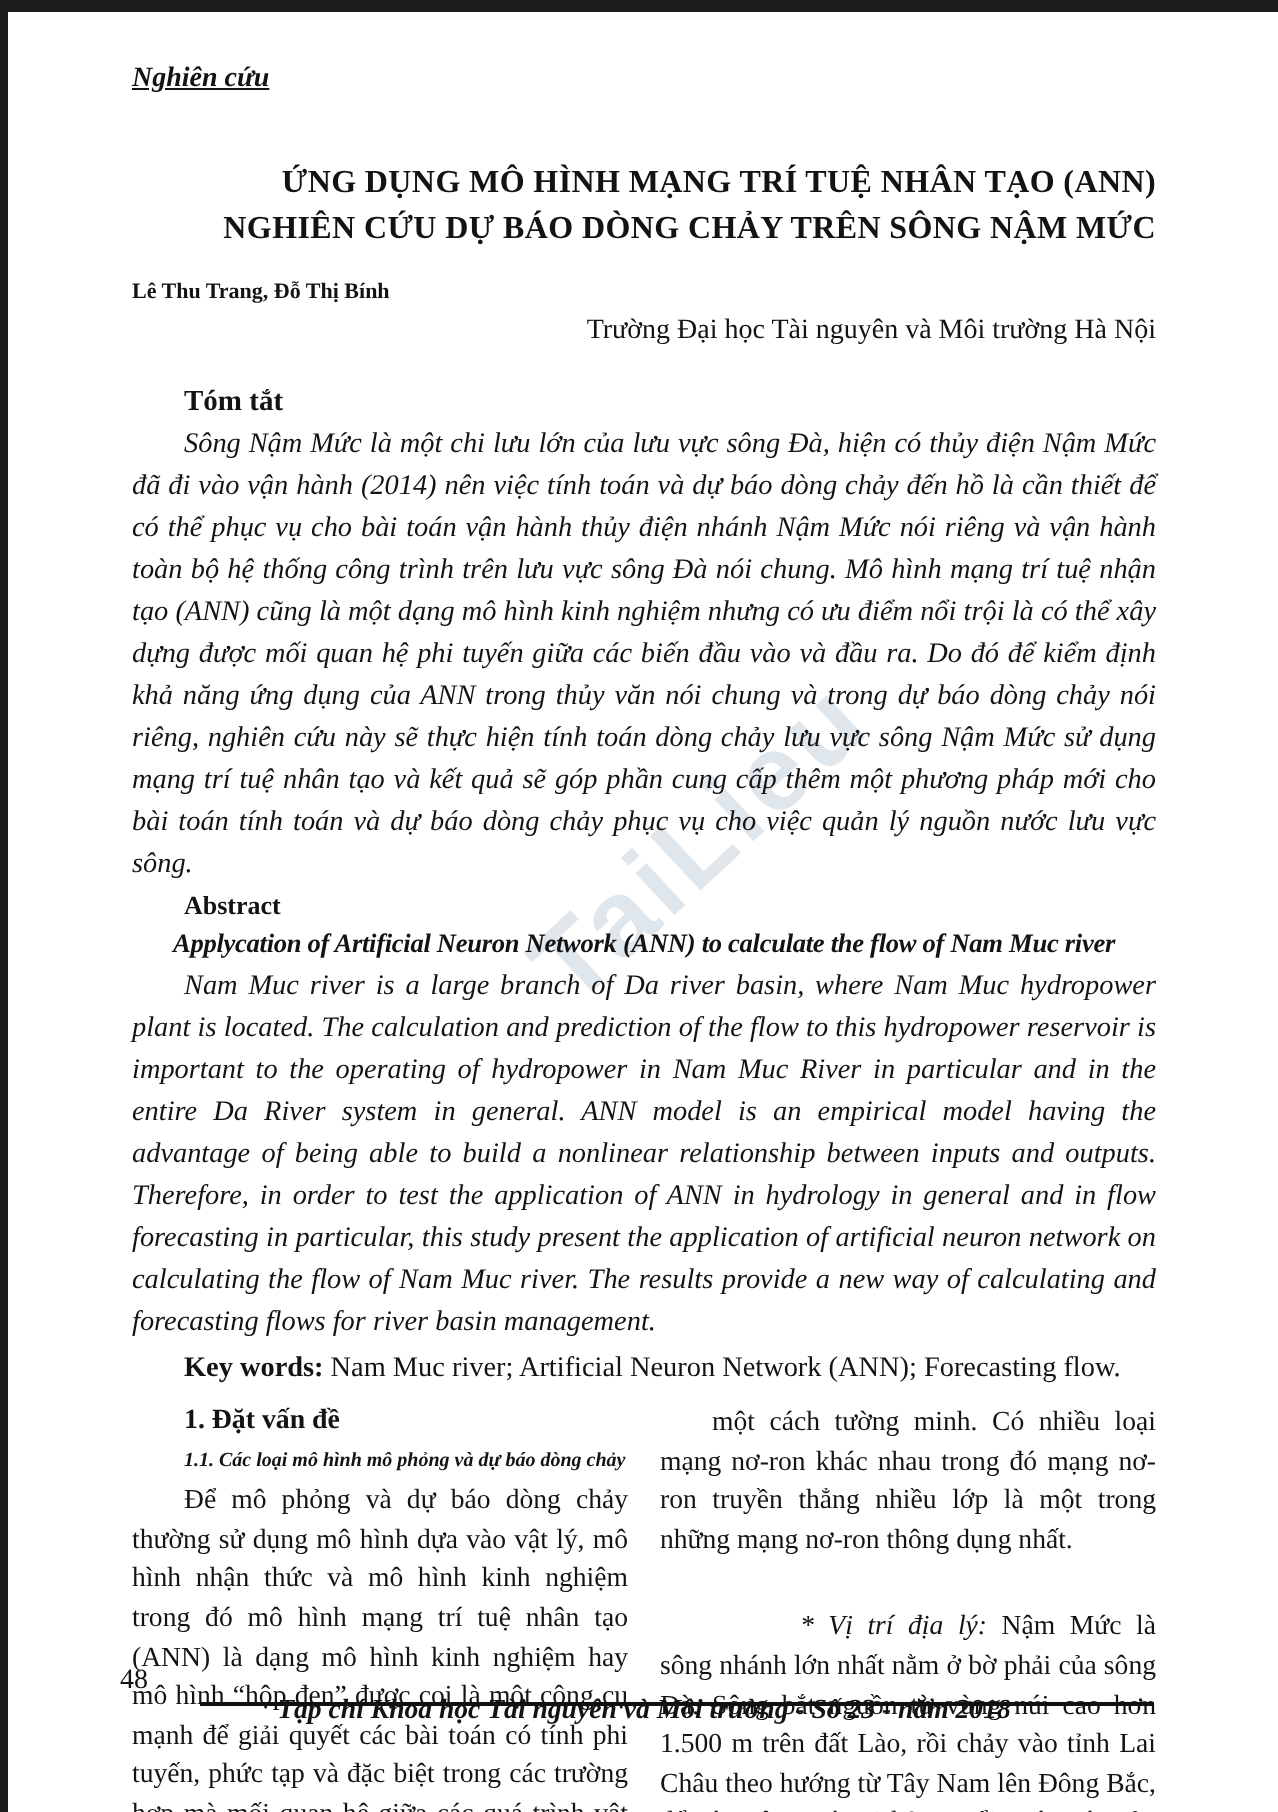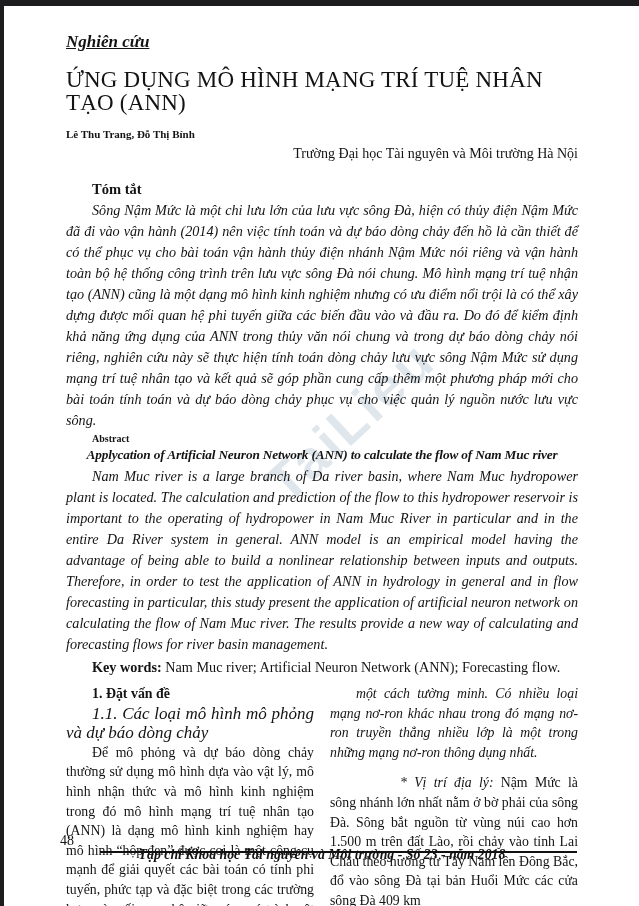--- a/index.html
+++ b/index.html
@@ -33,30 +33,30 @@
     color: rgba(150, 172, 192, 0.30);
     pointer-events: none;
     text-align: center;
   }
   .content {
     position: absolute;
     left: 66px; top: 32px;
     width: 512px;
   }
   .kicker {
-    font-size: 17px;
+    font-size: 14px;
     font-weight: bold;
     font-style: italic;
     text-decoration: underline;
-    margin-bottom: 16px;
+    margin-bottom: 32px;
   }
   .title {
-    text-align: left;
-    font-weight: normal;
-    font-size: 23px;
+    text-align: right;
+    font-weight: bold;
+    font-size: 16px;
     line-height: 23px;
     letter-spacing: 0.2px;
     margin: 0 0 10px 0;
   }
   .title span { display: block; }
   .authors {
     font-weight: bold;
     font-size: 11px;
     line-height: 20px;
     margin: 0;
@@ -83,21 +83,21 @@
   }
   .kw-line {
     font-size: 14.2px;
     line-height: 21px;
     text-indent: 26px;
     margin: 2px 0 2px 0;
   }
   .kw-line b { font-weight: bold; }
   .h-abstract {
     font-weight: bold;
-    font-size: 10px;
+    font-size: 13px;
     text-indent: 26px;
     margin: 2px 0 3px 0;
   }
   .en-title {
     text-align: center;
     font-weight: bold;
     font-style: italic;
     font-size: 13.3px;
     letter-spacing: -0.15px;
     white-space: nowrap;
@@ -112,28 +112,28 @@
   }
   .col { width: 248px; text-align: justify; }
   .col p { margin: 0; text-indent: 26px; }
   .h-sec {
     font-weight: bold;
     font-size: 13.9px;
     text-indent: 26px;
     margin: 2px 0 8px 0;
   }
   .h-sub {
-    font-weight: normal;
-    font-style: italic;
-    font-size: 17px;
+    font-weight: bold;
+    font-style: italic;
+    font-size: 10px;
     text-indent: 26px;
     text-align: justify;
     margin: 0 0 7px 0;
   }
-  .col .para-gap { margin-bottom: 11px; font-style: italic; }
+  .col .para-gap { margin-bottom: 24px; }
   .lead-i { font-style: italic; margin-left: 44px; }
   .page-number {
     position: absolute;
     left: 44px; top: 833px;
     font-size: 14px;
     margin-left: 16px;
   }
   .footer-line {
     position: absolute;
     left: 100px; top: 851px;
@@ -158,20 +158,21 @@
   <div class="edge-left"></div>
 
   <div class="watermark">TaiLieu</div>
 
   <div class="content">
 
     <div class="kicker">Nghiên cứu</div>
 
     <h1 class="title">
       <span>ỨNG DỤNG MÔ HÌNH MẠNG TRÍ TUỆ NHÂN TẠO (ANN)</span>
+      <span>NGHIÊN CỨU DỰ BÁO DÒNG CHẢY TRÊN SÔNG NẬM MỨC</span>
     </h1>
 
     <p class="authors">Lê Thu Trang, Đỗ Thị Bính</p>
     <p class="affiliation">Trường Đại học Tài nguyên và Môi trường Hà Nội</p>
 
     <p class="h-tomtat">Tóm tắt</p>
     <p class="abstract-vi">Sông Nậm Mức là một chi lưu lớn của lưu vực sông Đà, hiện có thủy điện Nậm Mức đã đi vào vận hành (2014) nên việc tính toán và dự báo dòng chảy đến hồ là cần thiết để có thể phục vụ cho bài toán vận hành thủy điện nhánh Nậm Mức nói riêng và vận hành toàn bộ hệ thống công trình trên lưu vực sông Đà nói chung. Mô hình mạng trí tuệ nhận tạo (ANN) cũng là một dạng mô hình kinh nghiệm nhưng có ưu điểm nổi trội là có thể xây dựng được mối quan hệ phi tuyến giữa các biến đầu vào và đầu ra. Do đó để kiểm định khả năng ứng dụng của ANN trong thủy văn nói chung và trong dự báo dòng chảy nói riêng, nghiên cứu này sẽ thực hiện tính toán dòng chảy lưu vực sông Nậm Mức sử dụng mạng trí tuệ nhân tạo và kết quả sẽ góp phần cung cấp thêm một phương pháp mới cho bài toán tính toán và dự báo dòng chảy phục vụ cho việc quản lý nguồn nước lưu vực sông.</p>
 
 
     <p class="h-abstract">Abstract</p>

